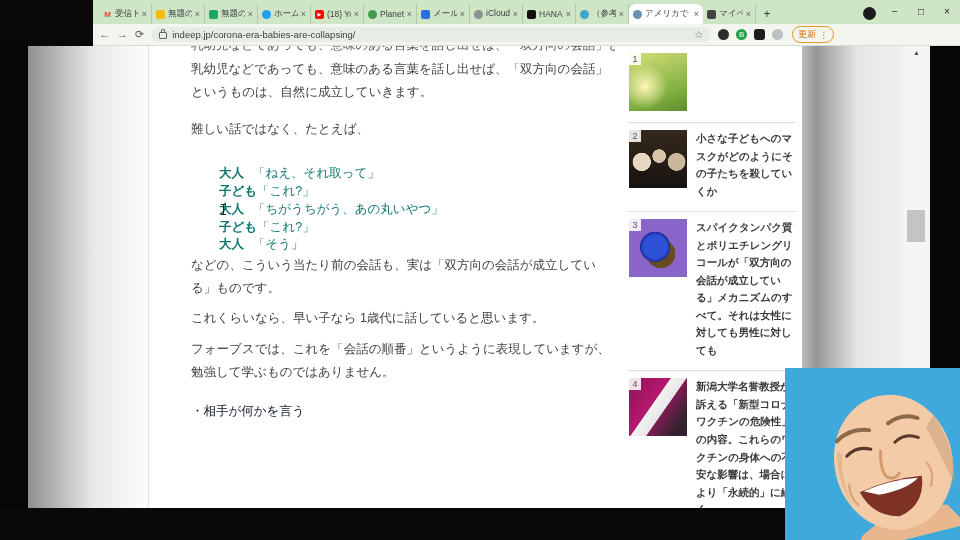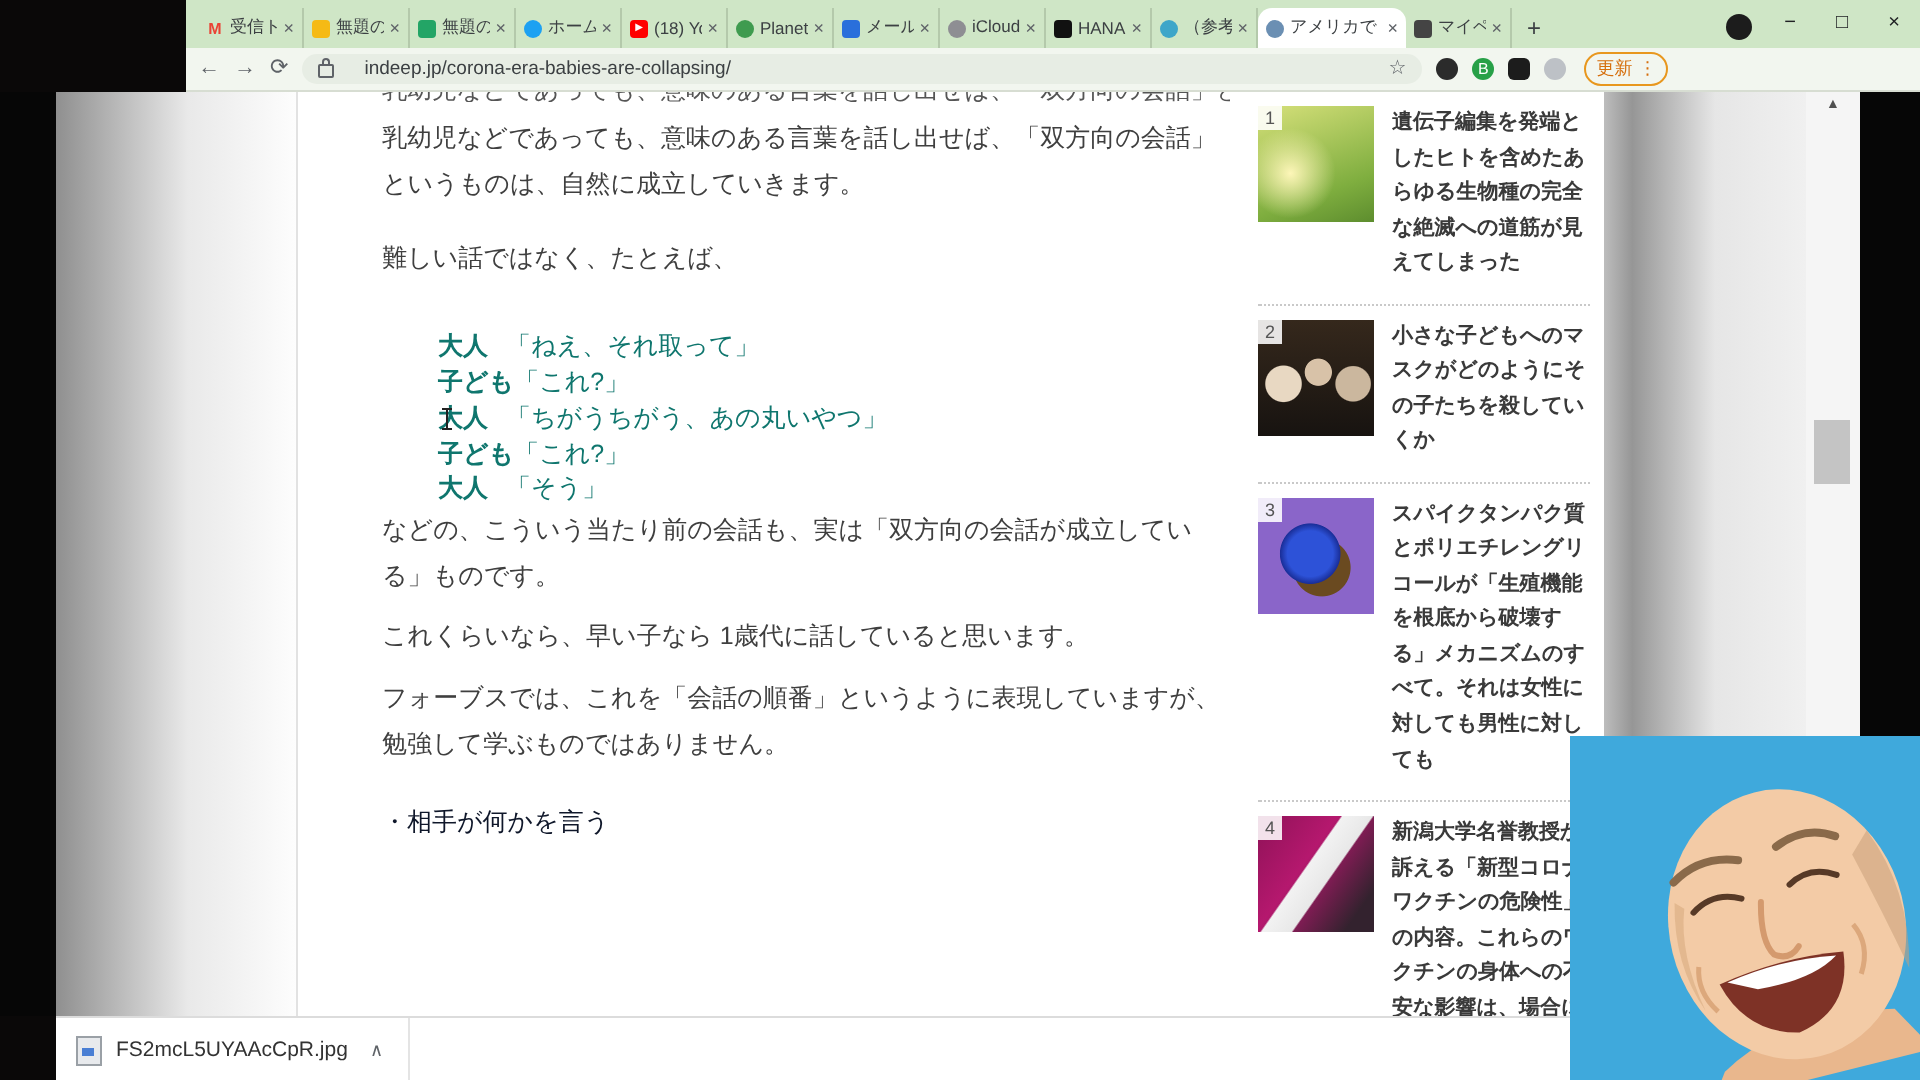--- a/index.html
+++ b/index.html
@@ -20,21 +20,21 @@
           align-items:center;justify-content:center;}
   .tsearch{width:13px;height:13px;border-radius:50%;background:#1c1c1c;margin:0 6px 4px auto;}
   .winbtn{width:26px;height:22px;display:flex;align-items:center;justify-content:center;
           font-size:10px;color:#202124;margin-bottom:2px;}
   
   .toolbar{position:absolute;left:93px;top:24px;width:867px;height:22px;background:#f2f6ef;
            border-bottom:1px solid #d7ddd2;display:flex;align-items:center;box-sizing:border-box;
            padding:0 6px;gap:7px;}
   .navic{font-size:11px;color:#5f6368;line-height:1;}
   .omnibox{flex:0 0 au200px;width:560px;height:15px;background:#e7ede4;border-radius:8px;
-           display:flex;align-items:center;padding:0 8px;gap:15px;box-sizing:border-box;}
+           display:flex;align-items:center;padding:0 8px;gap:5px;box-sizing:border-box;}
   .lockic{width:6px;height:5px;border:1px solid #5f6368;border-radius:1px;position:relative;margin-top:2px;}
   .lockic::before{content:"";position:absolute;left:1px;top:-4px;width:2px;height:3px;
                   border:1px solid #5f6368;border-bottom:none;border-radius:2px 2px 0 0;}
   .urltxt{font-size:9.5px;color:#3c4043;flex:1;white-space:nowrap;overflow:hidden;}
   .star{font-size:10px;color:#5f6368;}
   .extic{width:11px;height:11px;display:inline-block;}
   .pill{display:flex;align-items:center;gap:3px;border:1px solid #e8971e;border-radius:9px;
         color:#d56e0c;font-size:9px;padding:1px 5px;margin-left:2px;}
   
   .page{position:absolute;left:0;top:46px;width:960px;height:462px;background:#060606;overflow:hidden;}
@@ -218,62 +218,54 @@
 
       </div>
       <div class="cursorI"></div>
 
       <div class="ranklist">
         <div class="rankitem">
           <div class="thumbwrap">
             <div class="thumb th1"></div>
             <div class="badge">1</div>
           </div>
-          <div class="rtitle">遺伝子編集を発端としたヒトを含めたあらゆる生物種の完全な絶滅への道筋が見えてしまった</div>
         </div>
         <div class="rankitem">
           <div class="thumbwrap">
             <div class="thumb th2"></div>
             <div class="badge">2</div>
           </div>
           <div class="rtitle">小さな子どもへのマスクがどのようにその子たちを殺していくか</div>
         </div>
         <div class="rankitem">
           <div class="thumbwrap">
             <div class="thumb th3"></div>
             <div class="badge">3</div>
           </div>
-          <div class="rtitle">スパイクタンパク質とポリエチレングリコールが「生殖機能を根底から破壊する」メカニズムのすべて。それは女性に対しても男性に対しても</div>
+          <div class="rtitle">スパイクタンパク質とポリエチレングリコールが「双方向の会話が成立している」メカニズムのすべて。それは女性に対しても男性に対しても</div>
         </div>
         <div class="rankitem">
           <div class="thumbwrap">
             <div class="thumb th4"></div>
             <div class="badge">4</div>
           </div>
           <div class="rtitle">新潟大学名誉教授が訴える「新型コロナワクチンの危険性」の内容。これらのワクチンの身体への不安な影響は、場合により「永続的」に続く</div>
         </div>
       </div>
     </div>
 
     <div class="gradR"></div>
 
     <div class="sbar">
       <div class="sarrow" style="top:3px;">▲</div>
       <div class="sthumb"></div>
       <div class="sarrow" style="bottom:3px;">▼</div>
     </div>
   </div>
 
-  <div class="dlbar">
-    <div class="dlchip">
-      <span class="dlicon"></span>
-      <span class="dlname">FS2mcL5UYAAcCpR.jpg</span>
-      <span class="dlcaret">∧</span>
-    </div>
-  </div>
 
   <div class="webcam">
     <svg width="175" height="172" viewBox="0 0 175 172">
       <rect width="175" height="172" fill="#3fa9dc"></rect>
       <g transform="rotate(-14 110 100)">
         <path d="M62 158 Q100 136 152 148 L166 172 L52 172 Z" fill="#e9b78d"></path>
         <ellipse cx="110" cy="94" rx="59" ry="68" fill="#f3cba6"></ellipse>
         <path d="M160 58 Q174 92 164 130 Q158 100 150 68 Z" fill="#c9a07a" opacity="0.55"></path>
         <path d="M58 70 Q50 100 60 126 Q54 96 62 74 Z" fill="#d8ab80" opacity="0.6"></path>
         <path d="M60 60 Q76 50 94 57" stroke="#8a6a4a" stroke-width="4" fill="none" stroke-linecap="round"></path>

